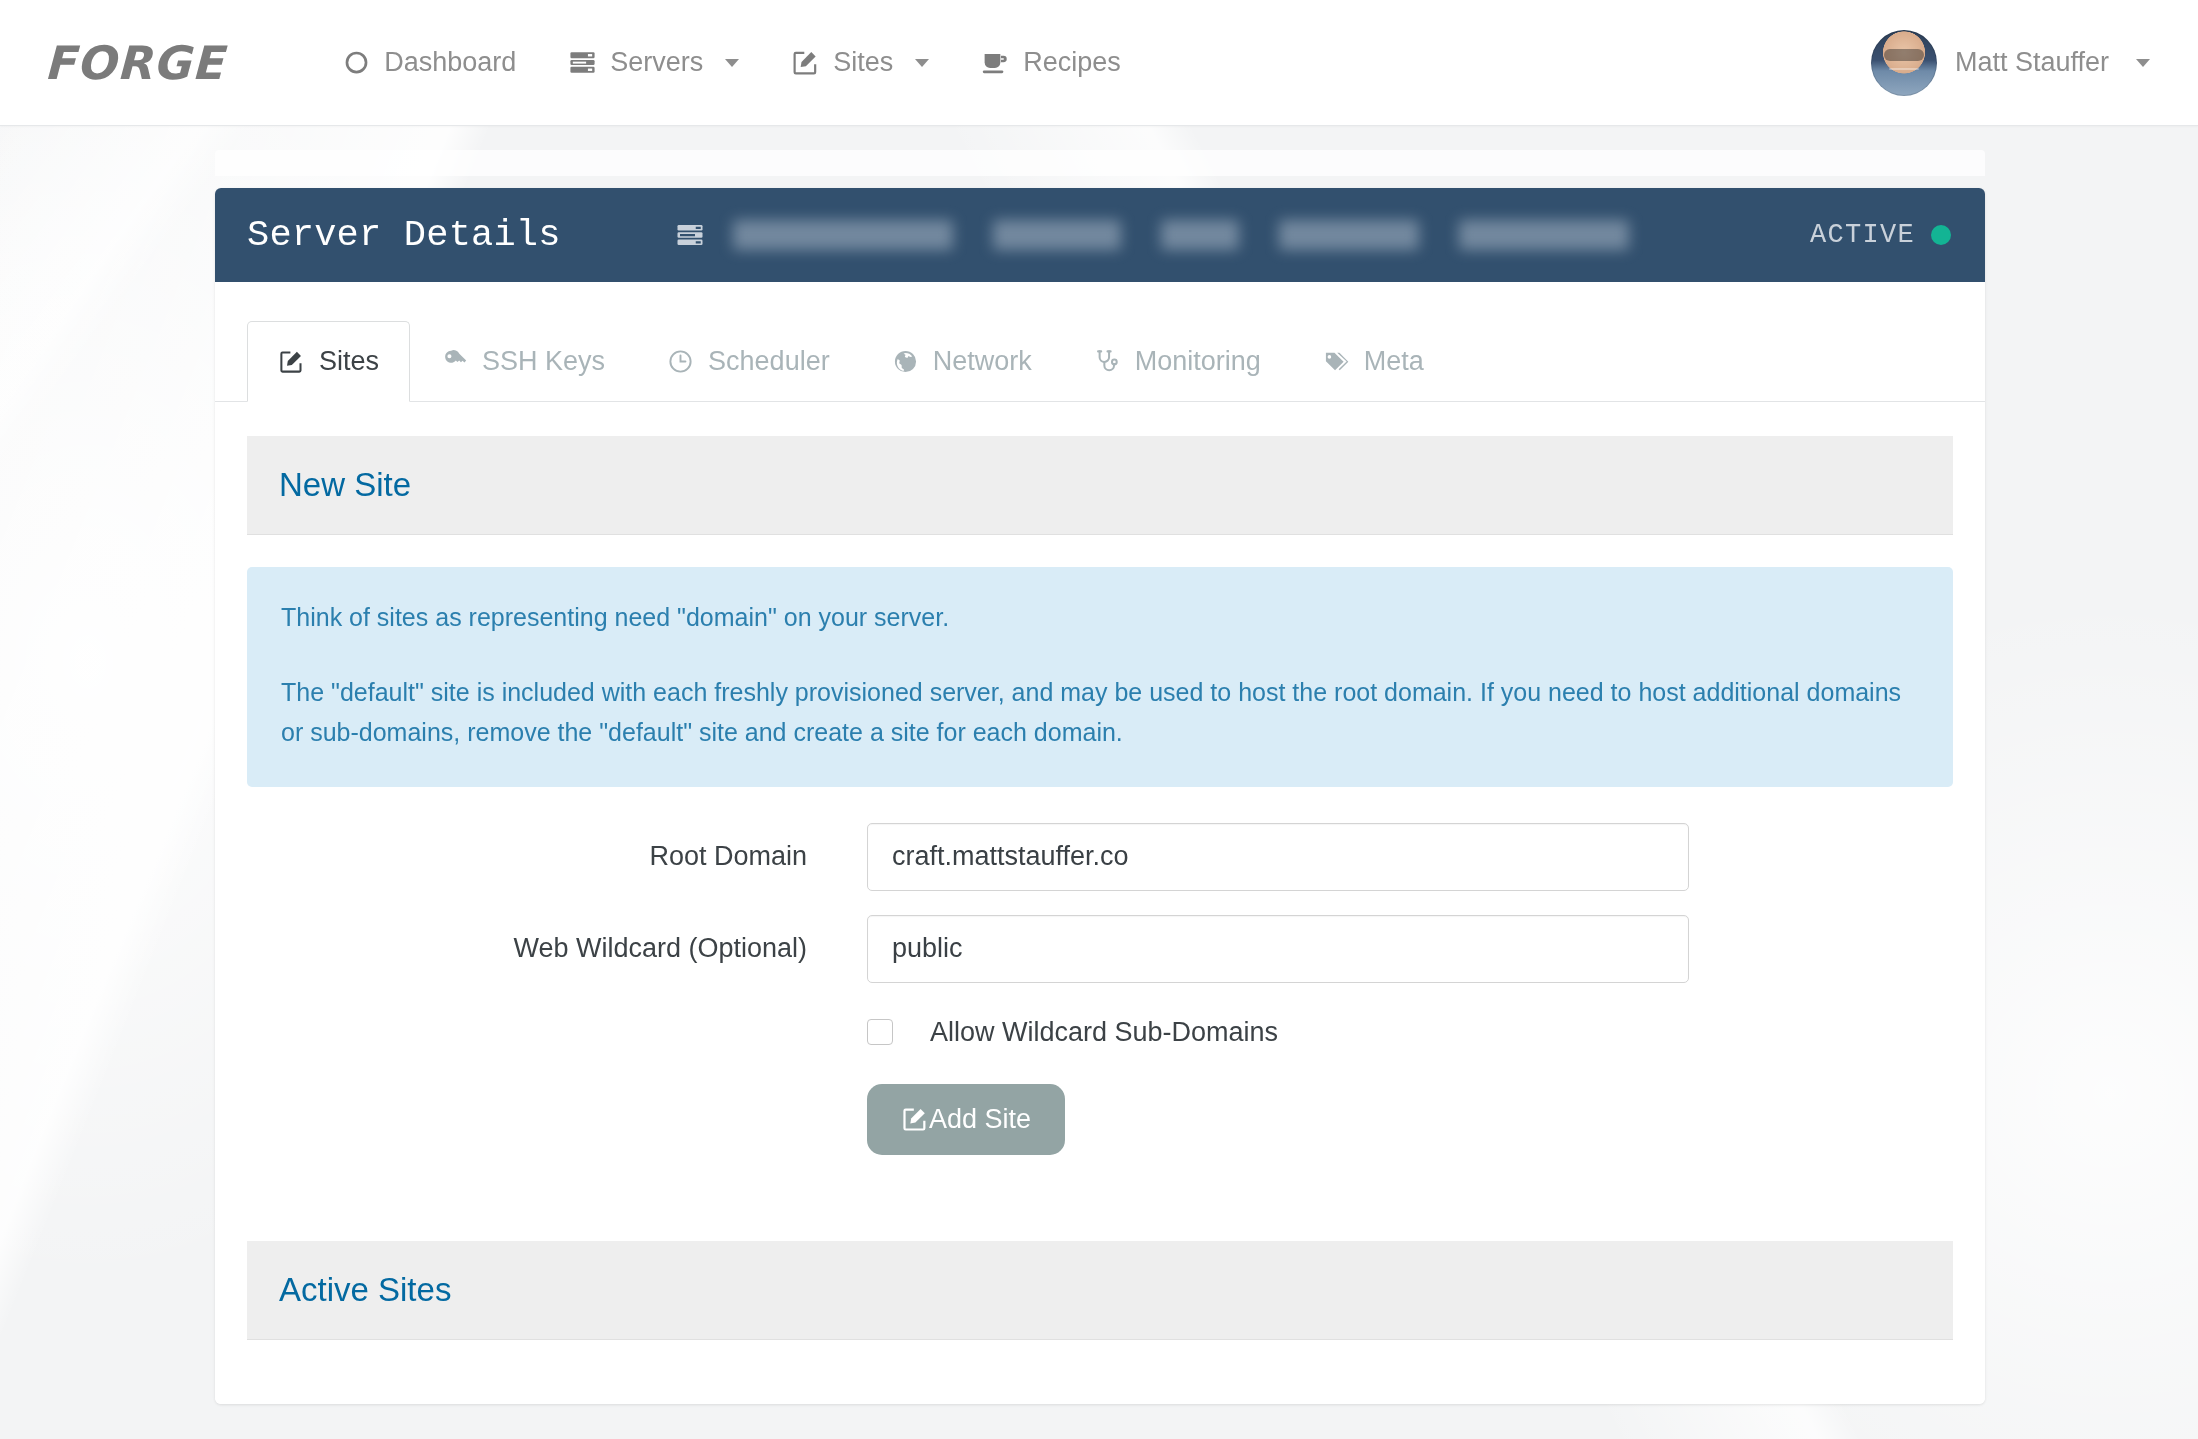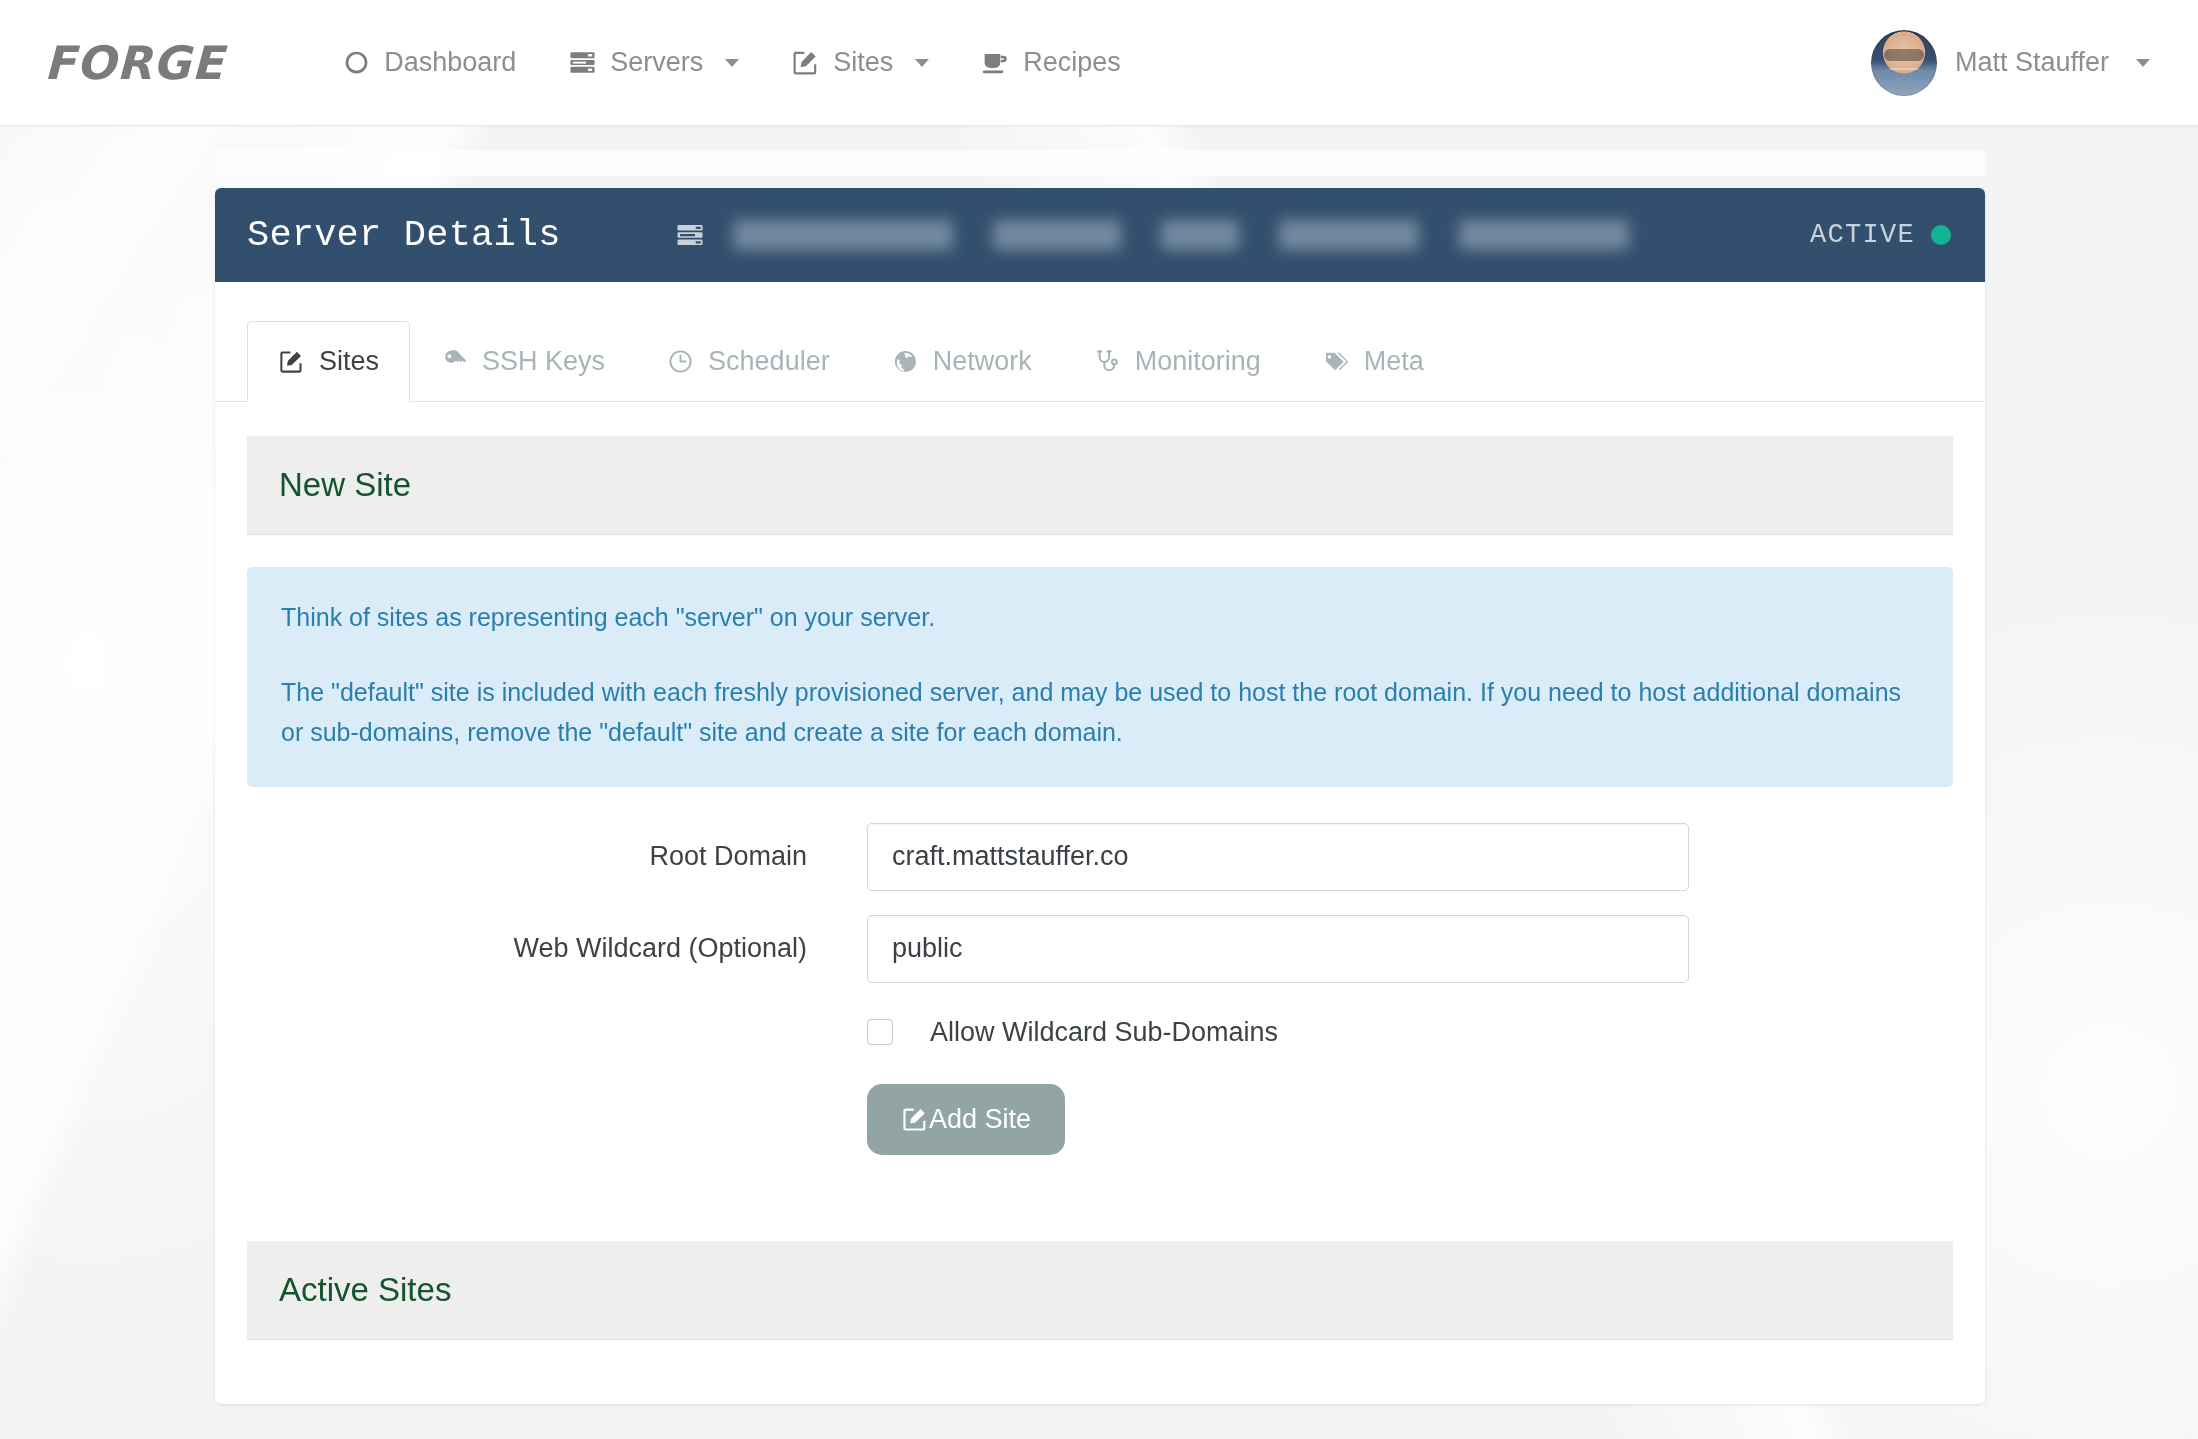--- a/index.html
+++ b/index.html
@@ -189,21 +189,21 @@
   .tab.active .ico { color: #3c4246; }
 
   
   #card-body { padding: 34px 32px 0 32px; background: #fff; }
 
   .section-head {
     background: #eeeeee;
     border-bottom: 1px solid #e0e0e0;
     padding: 30px 32px;
     font-size: 33px;
-    color: #14532d;
+    color: #0369a1;
     font-weight: 400;
   }
 
   #alert {
     margin-top: 32px;
     background: #d9ecf7;
     border-radius: 5px;
     padding: 30px 34px 34px 34px;
     color: #2b7fae;
     font-size: 25px;
@@ -429,21 +429,21 @@
           </span>
           <span>Meta</span>
         </div>
       </div>
 
     <div id="card-body">
 
       <div class="section-head">New Site</div>
 
       <div id="alert">
-        <p>Think of sites as representing each "server" on your server.</p>
+        <p>Think of sites as representing need "domain" on your server.</p>
         <p>The "default" site is included with each freshly provisioned server, and may be used to host the root domain. If you need to host additional domains or sub-domains, remove the "default" site and create a site for each domain.</p>
       </div>
 
       <div id="form">
 
         <div class="form-row">
           <div class="form-label">Root Domain</div>
           <input class="form-control" type="text" value="craft.mattstauffer.co" style="">
         </div>
 

